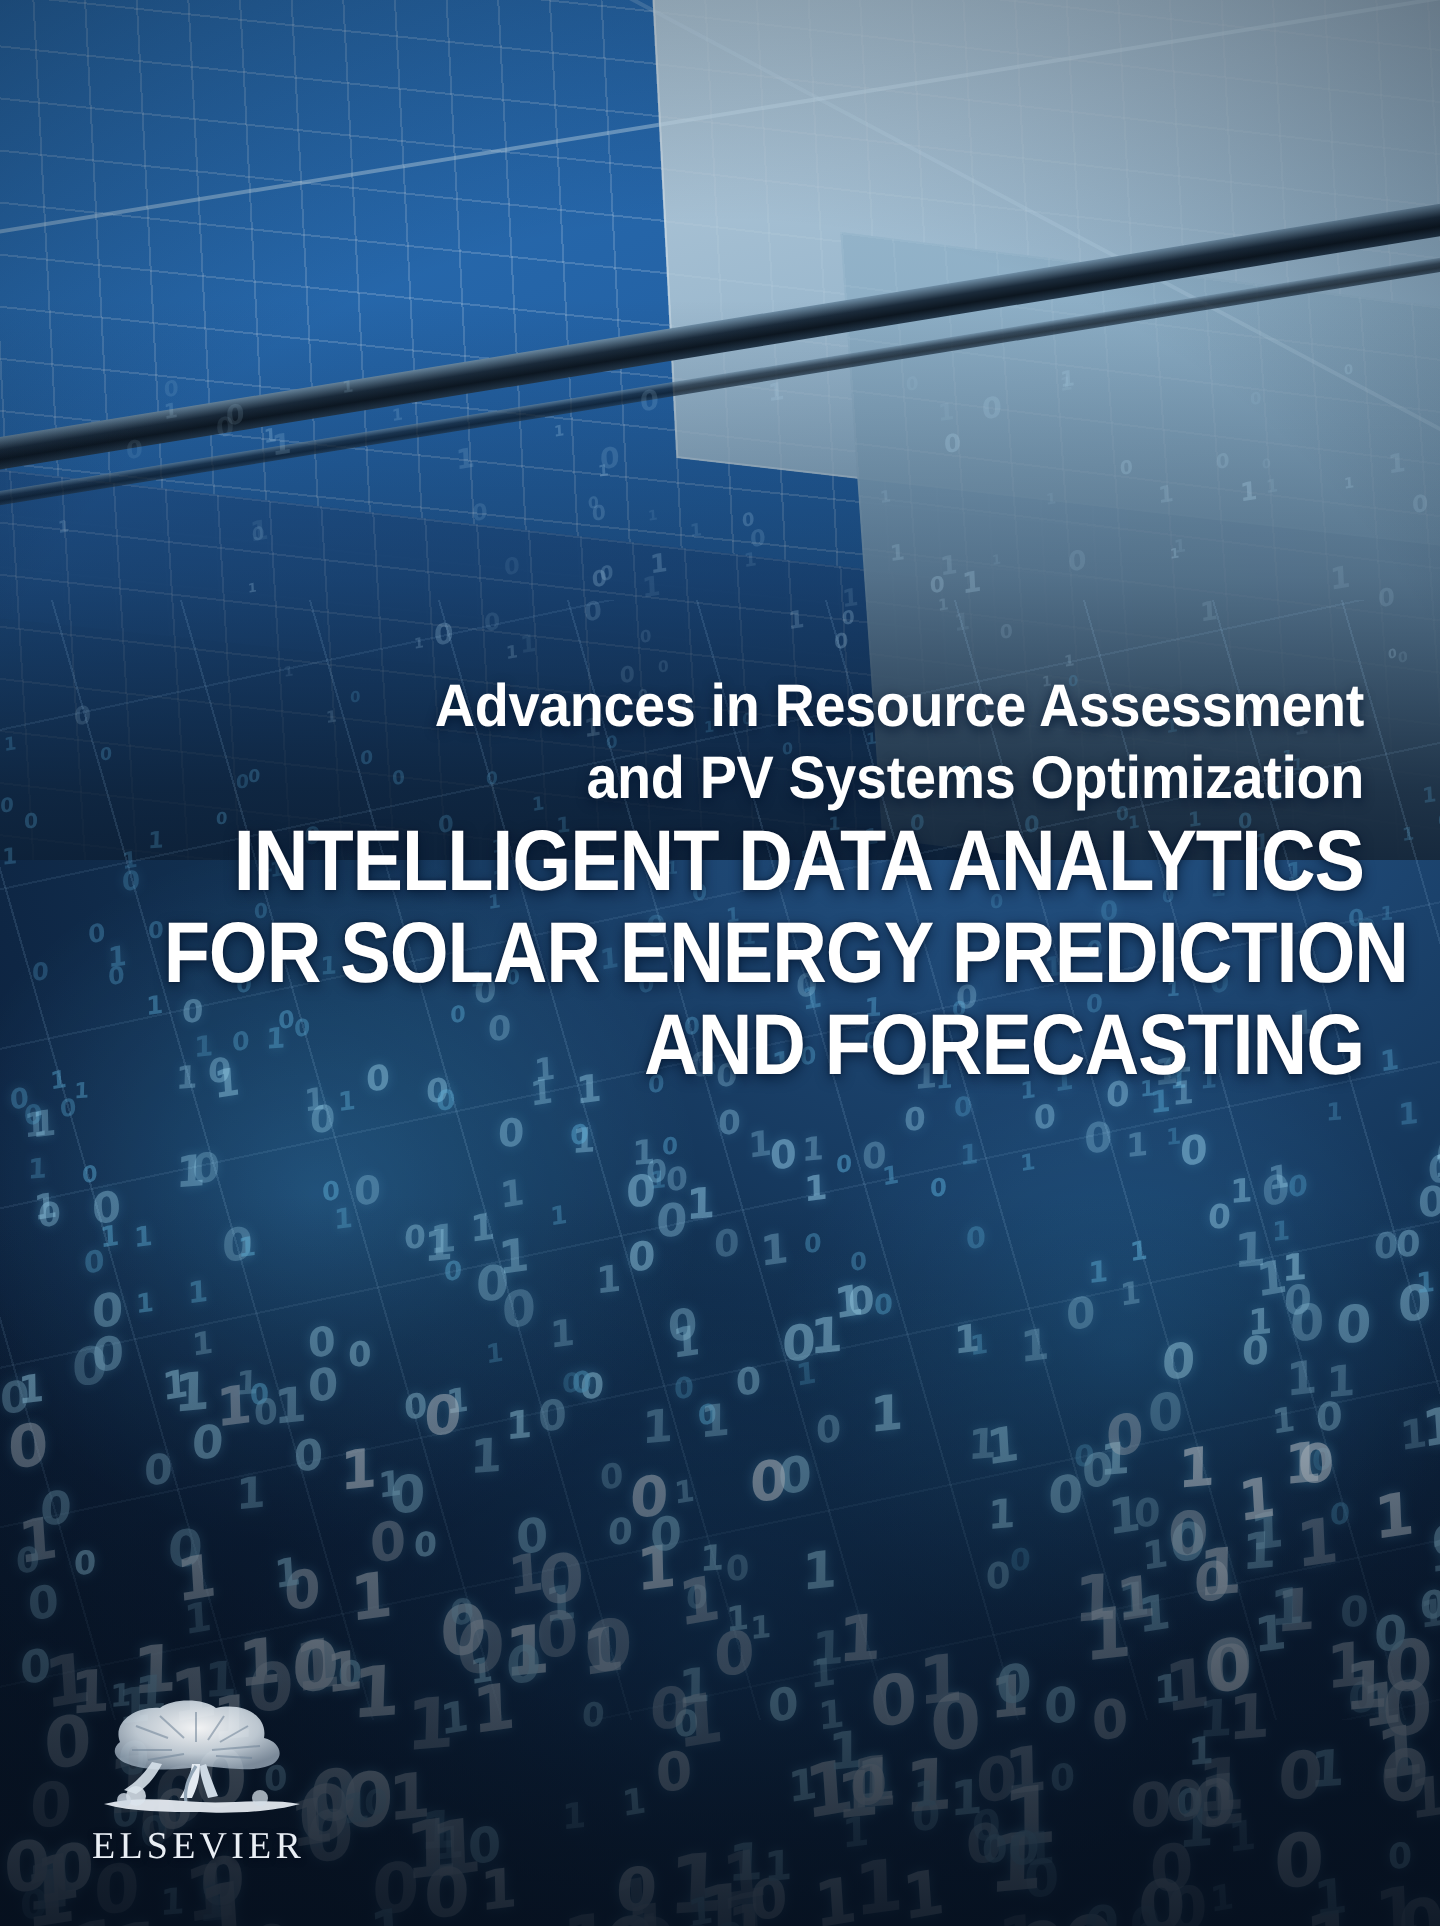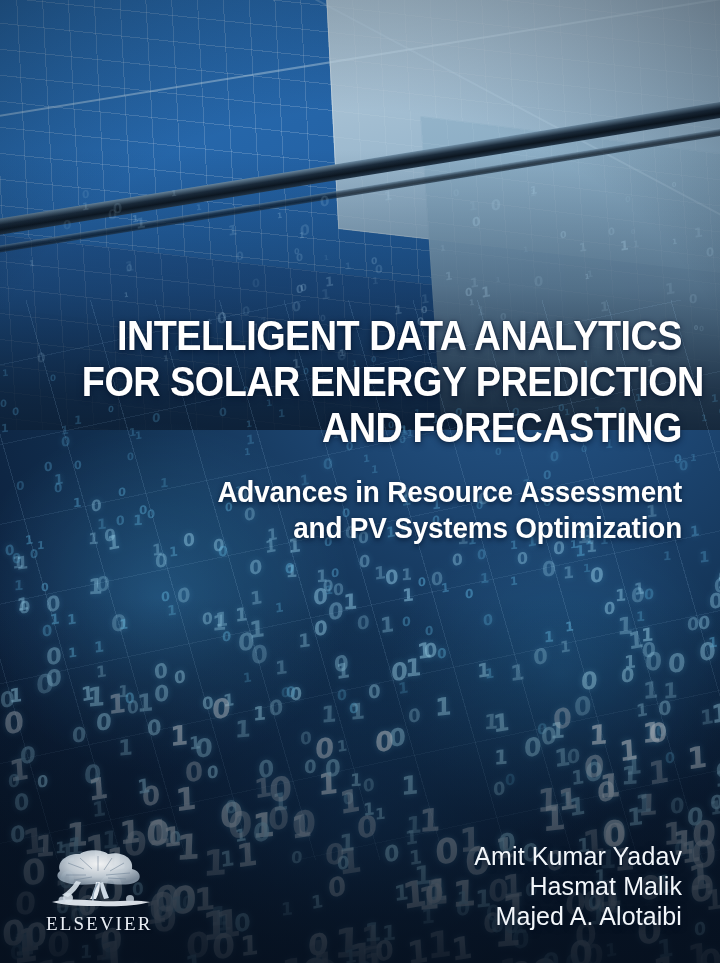--- a/index.html
+++ b/index.html
@@ -812,36 +812,31 @@
       <span class="d" style="left: 235.9px; top: 250.5px; font-size: 11.2px; opacity: 0.12; color: rgb(191, 230, 251); text-shadow: none; transform: rotate(-9deg) skewX(-6deg);">0</span>
       <span class="d" style="left: 420.9px; top: 305.1px; font-size: 9.3px; opacity: 0.22; color: rgb(191, 230, 251); text-shadow: none; transform: rotate(-9deg) skewX(-6deg);">0</span>
       <span class="d" style="left: 672.2px; top: 238.1px; font-size: 7.3px; opacity: 0.18; color: rgb(191, 230, 251); text-shadow: none; transform: rotate(-9deg) skewX(-6deg);">1</span>
       <span class="d" style="left: 470.3px; top: 276.5px; font-size: 12.7px; opacity: 0.12; color: rgb(191, 230, 251); text-shadow: none; transform: rotate(-9deg) skewX(-6deg);">1</span>
       <span class="d" style="left: 228.4px; top: 223.6px; font-size: 13.6px; opacity: 0.14; color: rgb(191, 230, 251); text-shadow: none; transform: rotate(-9deg) skewX(-6deg);">1</span>
     </div>
   <div class="layer" id="bg-glow"></div>
   <div class="layer" id="vignette"></div>
 
   <div id="textblock">
+    <div id="subtitle">
+      <span class="sub-line">Advances in Resource Assessment</span>
+      <span class="sub-line">and PV Systems Optimization</span>
+    </div>
     <div>
       <span class="title-line">INTELLIGENT DATA ANALYTICS</span>
       <span class="title-line">FOR SOLAR ENERGY PREDICTION</span>
       <span class="title-line">AND FORECASTING</span>
     </div>
-    <div id="subtitle">
-      <span class="sub-line">Advances in Resource Assessment</span>
-      <span class="sub-line">and PV Systems Optimization</span>
-    </div>
   </div>
 
-  <div id="authors">
-    <span class="author">Amit Kumar Yadav</span>
-    <span class="author">Hasmat Malik</span>
-    <span class="author">Majed A. Alotaibi</span>
-  </div>
 
   <div id="elsevier">
     <svg id="tree-wrap" viewBox="0 0 112 62">
       <defs>
         <radialGradient id="canopy" cx="50%" cy="40%" r="62%">
           <stop offset="0%" stop-color="#ffffff" stop-opacity=".95"></stop>
           <stop offset="60%" stop-color="#dce6ee" stop-opacity=".85"></stop>
           <stop offset="100%" stop-color="#b9c9d8" stop-opacity=".65"></stop>
         </radialGradient>
       </defs>

